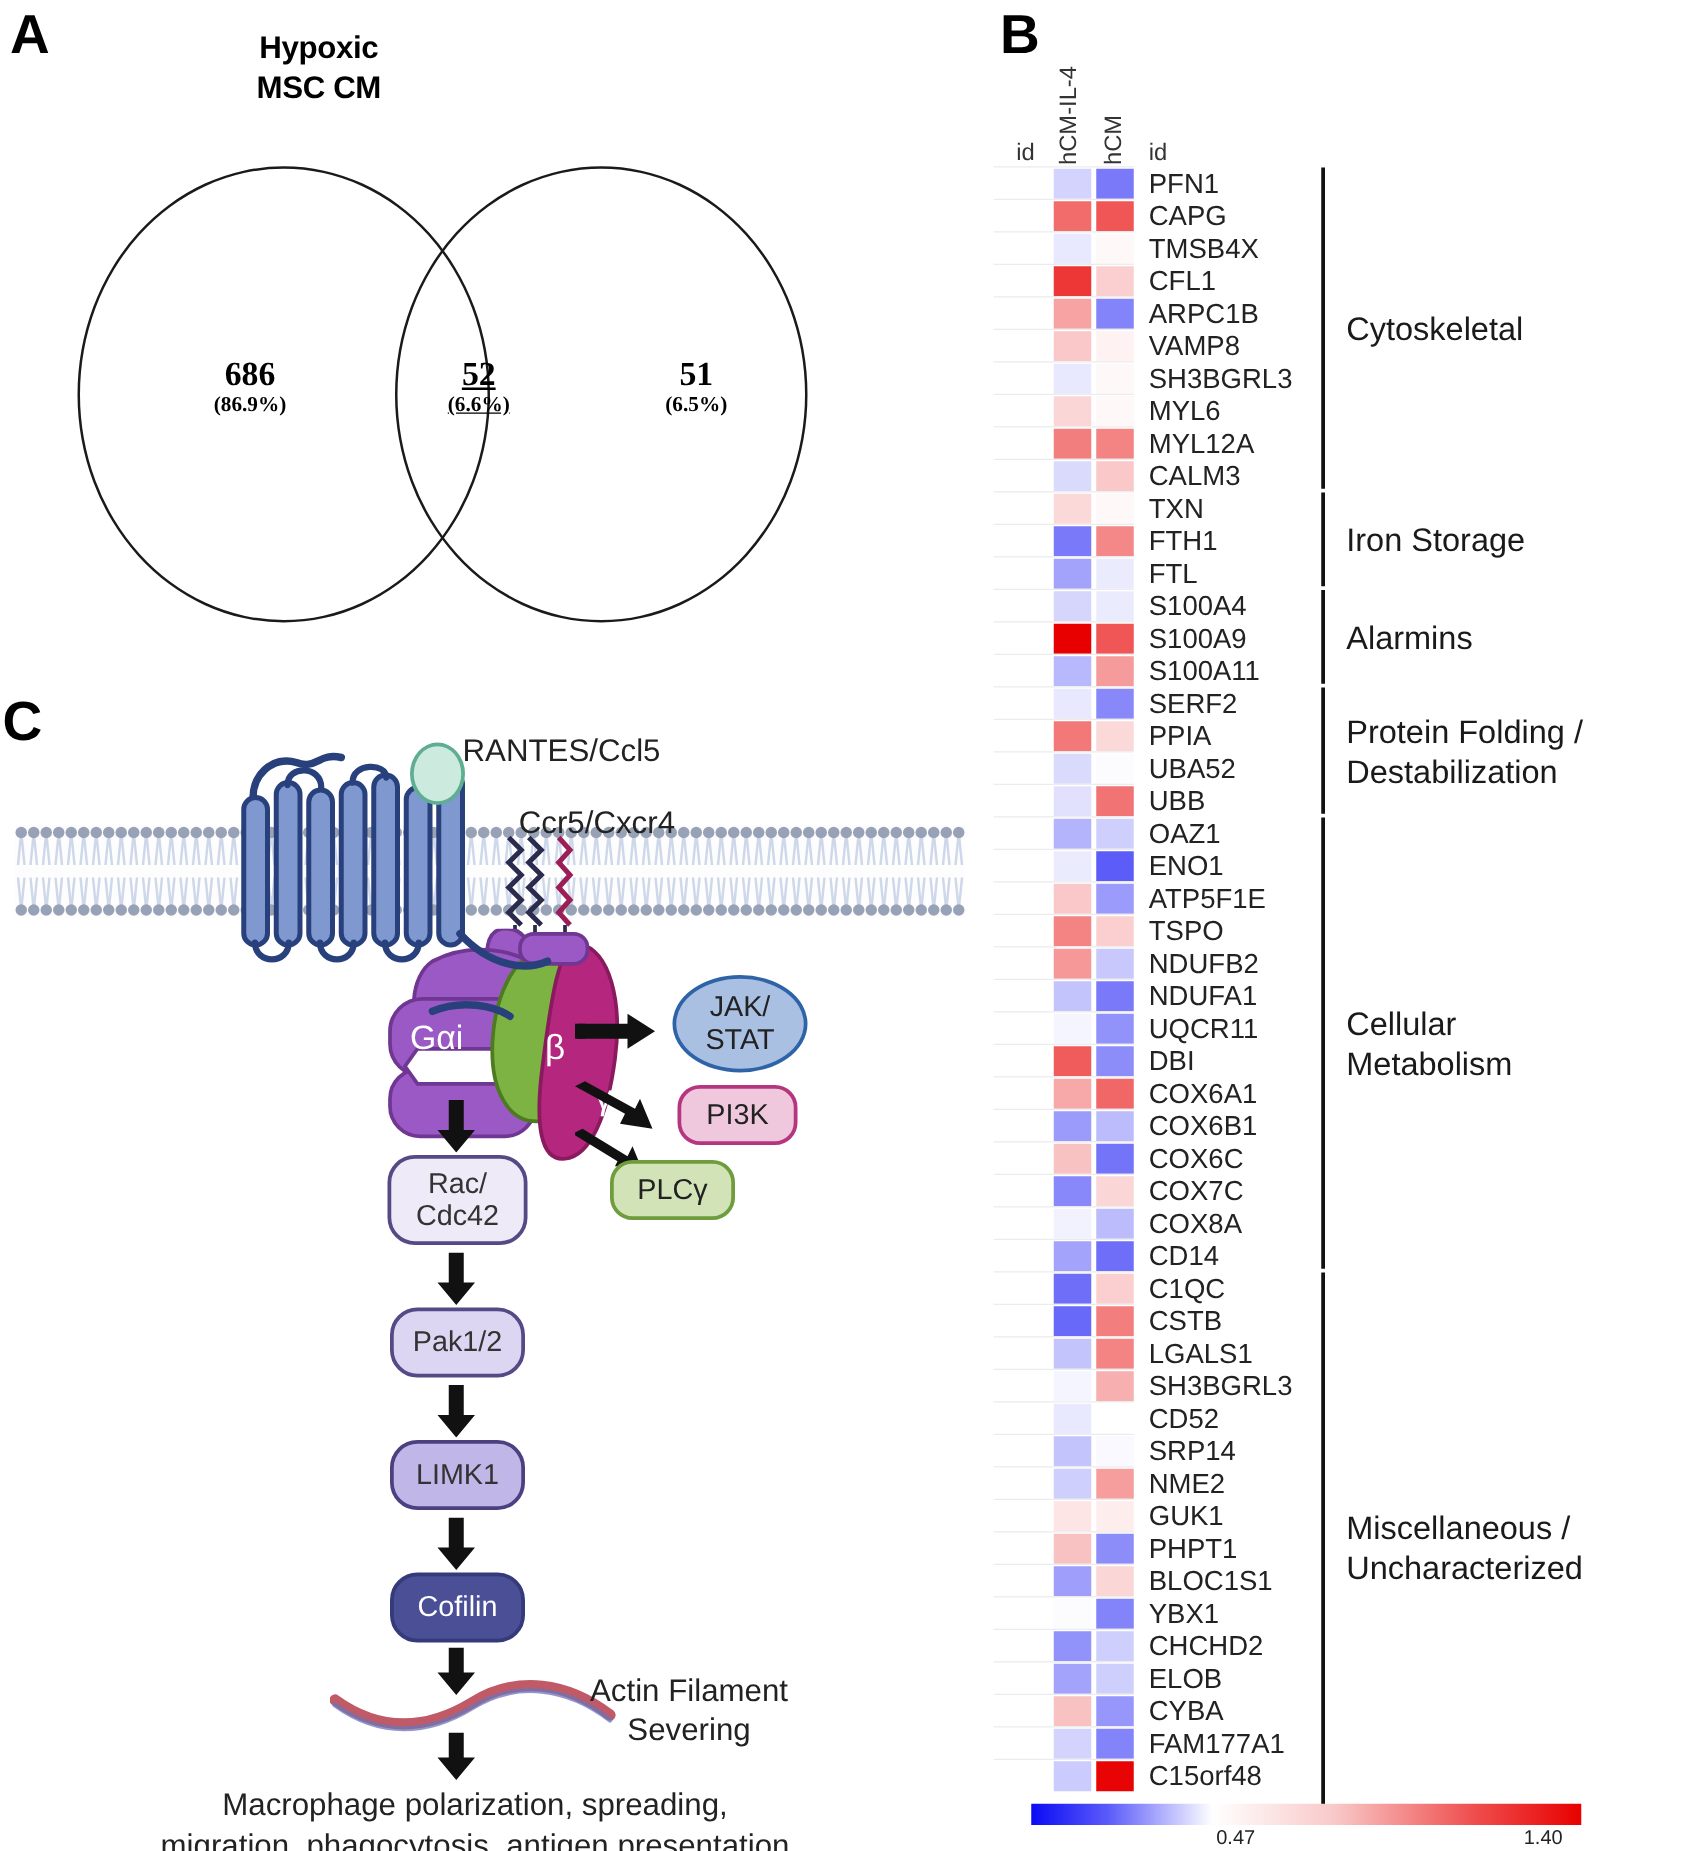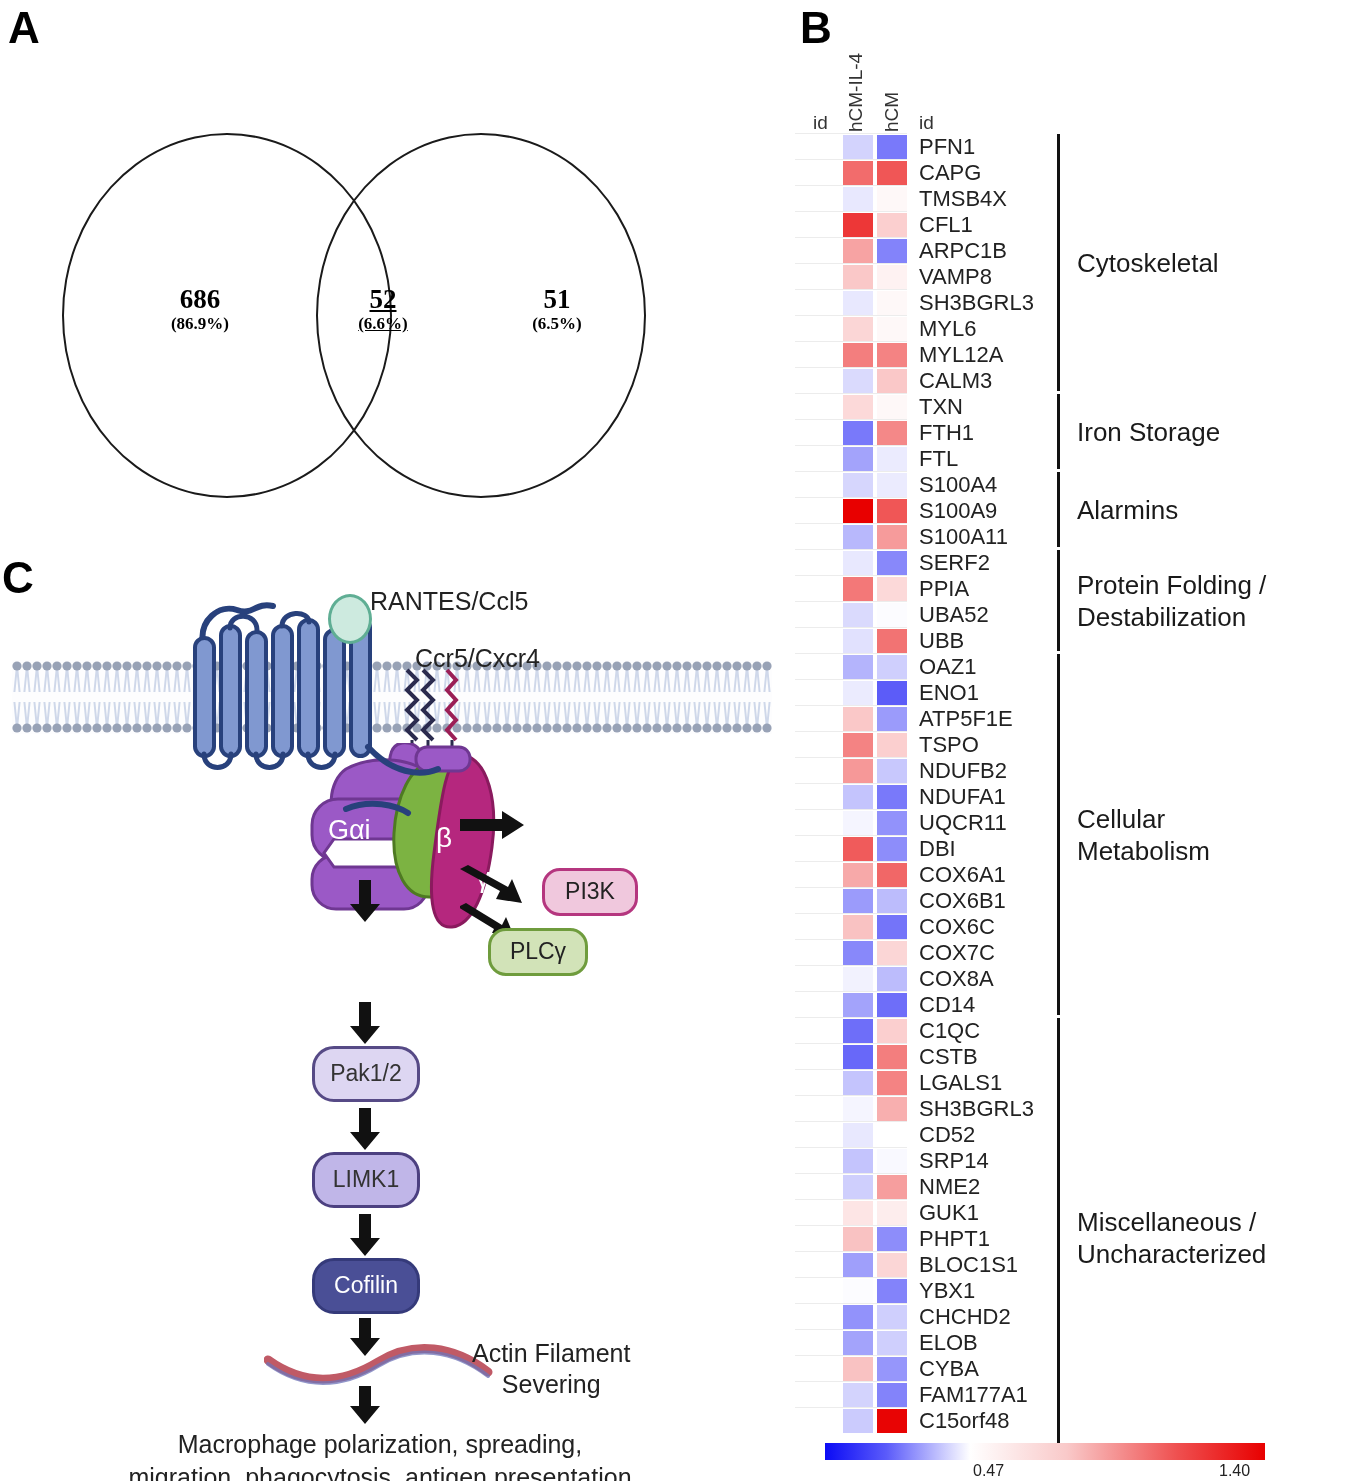--- a/index.html
+++ b/index.html
@@ -67,20 +67,24 @@
     background:linear-gradient(to right,#0b0bf5 0%,#5b5bfa 14%,#ffffff 33%,#f9c9c9 55%,#ef5050 80%,#e80000 100%);}
   .sc-tick{position:absolute;top:1462px;font-size:16px;color:#222;
     font-family:"Liberation Sans",sans-serif;}
 </style>
 </head>
 <body>
 
 <div id="panelA">
   <div class="panel-letter" style="left:8px;top:6px;">A</div>
 
+  <div class="venn-title" style="left:130px;top:22px;width:250px;">
+    <span>Hypoxic</span><br>
+    <span>MSC CM</span>
+  </div>
 
 
   <div class="venn-circle" style="left:62px;top:133px;width:330px;height:365px;"></div>
   <div class="venn-circle" style="left:316px;top:133px;width:330px;height:365px;"></div>
 
   <div class="venn-num" style="left:135px;top:285px;width:130px;">
     <span class="n">686</span>
     <span class="p">(86.9%)</span>
   </div>
   <div class="venn-num" style="left:318px;top:285px;width:130px;text-decoration:underline;">
@@ -474,32 +478,42 @@
   <div class="lbl" style="left:370px;top:38px;">RANTES/Ccl5</div>
   <div class="lbl" style="left:415px;top:95px;">Ccr5/Cxcr4</div>
 
   <svg style="position:absolute;left:460px;top:255px;width:120px;height:130px;" viewBox="0 0 120 130">
     <path d="M2 22 h44 M0 16 h8 v12 h-8z" fill="#111"></path>
     <path d="M2 16 h40 l0 -8 l22 14 l-22 14 l0 -8 h-40 z" fill="#111"></path>
     <path d="M8 62 l40 22 l4 -8 l10 24 l-26 -4 l4 -8 l-40 -22 z" fill="#111"></path>
     <path d="M6 100 l36 22 l4 -8 l10 24 l-26 -4 l4 -8 l-36 -22 z" fill="#111"></path>
   </svg>
 
+  <div class="node" style="left:538px;top:232px;width:108px;height:78px;border-radius:50%;
+       background:#a9c0e2;border:3px solid #2f63a8;color:#222;flex-direction:column;">
+    <span>JAK/</span>
+    <span>STAT</span>
+  </div>
   <div class="node" style="left:542px;top:320px;width:96px;height:48px;border-radius:18px;
        background:#f0c8dd;border:3px solid #b5367f;color:#222;">
     <span>PI3K</span>
   </div>
   <div class="node" style="left:488px;top:380px;width:100px;height:48px;border-radius:18px;
        background:#d2e3b8;border:3px solid #6f9c3d;color:#222;">
     <span>PLCγ</span>
   </div>
 
   <svg style="position:absolute;left:345px;top:332px;width:40px;height:42px;" viewBox="0 0 40 42">
     <path d="M14 0 h12 v24 h9 l-15 18 l-15 -18 h9 z" fill="#111"></path>
   </svg>
+  <div class="node" style="left:310px;top:376px;width:112px;height:72px;border-radius:22px;
+       background:#eeeaf8;border:3px solid #564a86;color:#333;flex-direction:column;">
+    <span>Rac/</span>
+    <span>Cdc42</span>
+  </div>
 
   <svg style="position:absolute;left:345px;top:454px;width:40px;height:42px;" viewBox="0 0 40 42">
     <path d="M14 0 h12 v24 h9 l-15 18 l-15 -18 h9 z" fill="#111"></path>
   </svg>
   <div class="node" style="left:312px;top:498px;width:108px;height:56px;border-radius:22px;
        background:#ddd6f2;border:3px solid #564a86;color:#333;">
     <span>Pak1/2</span>
   </div>
 
   <svg style="position:absolute;left:345px;top:560px;width:40px;height:42px;" viewBox="0 0 40 42">

